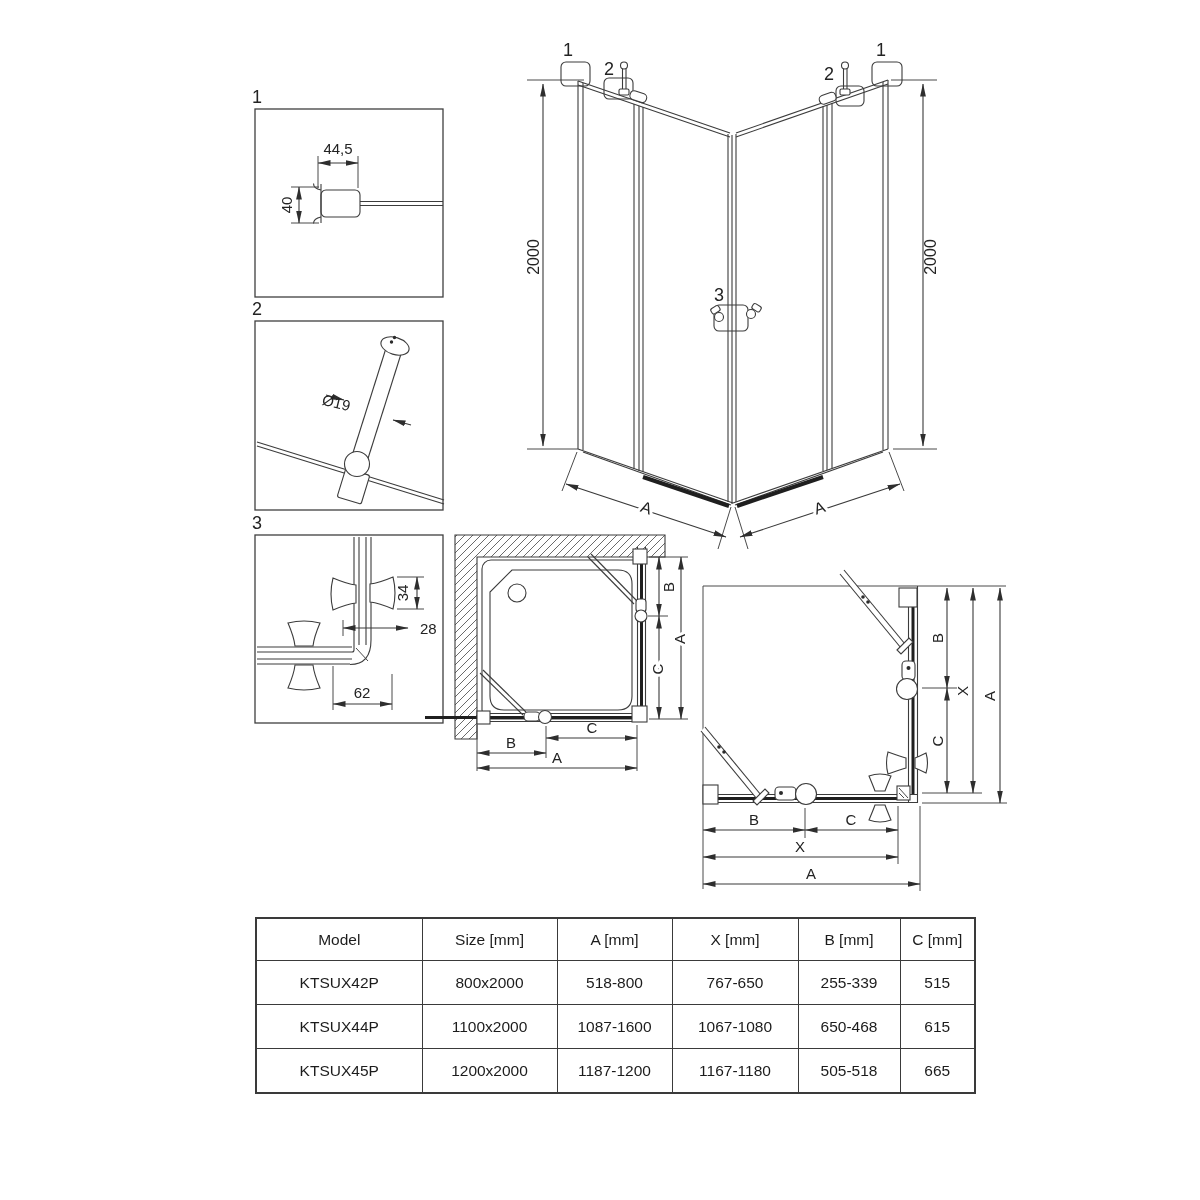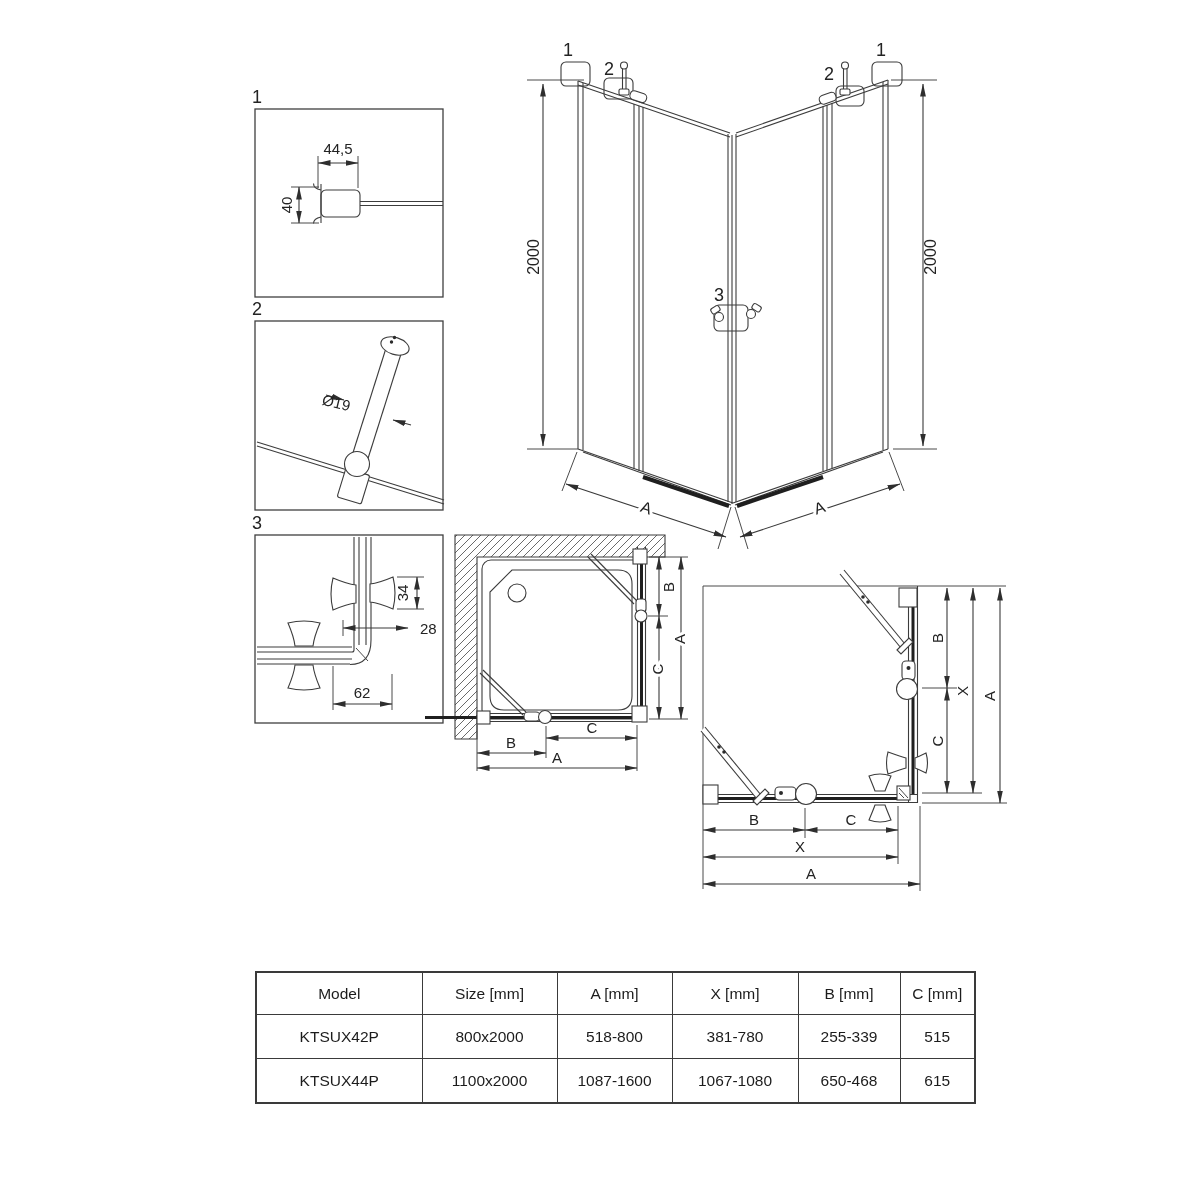--- a/index.html
+++ b/index.html
@@ -14,21 +14,21 @@
   .halo{paint-order:stroke;stroke:#ffffff;stroke-width:6px;}
   .ln{stroke:#3c3c3c;stroke-width:1.1;fill:none;}
   .thin{stroke:#4a4a4a;stroke-width:1;fill:none;}
   .box{stroke:#3f3f3f;stroke-width:1.3;fill:none;}
   .dl{stroke:#3a3a3a;stroke-width:1.1;fill:none;}
   .thick{stroke:#1f1f1f;stroke-width:3;fill:none;}
   .thick4{stroke:#1f1f1f;stroke-width:4;fill:none;}
   .wfill{fill:#ffffff;stroke:#3c3c3c;stroke-width:1.1;}
   .dot{fill:#2b2b2b;stroke:none;}
   
-  #tblwrap{position:absolute;left:255px;top:971px;border-radius:8px;}
+  #tblwrap{position:absolute;left:255px;top:917px;border-radius:8px;}
   table.spec{border-collapse:collapse;table-layout:fixed;width:719px;border:2px solid #3a3a3a;}
   table.spec th,table.spec td{border:1.4px solid #3a3a3a;font-weight:400;font-size:15.5px;
     color:#1c1c1c;text-align:center;vertical-align:middle;padding:0;height:43px;}
   table.spec th{height:41px;}
 </style>
 </head>
 <body>
 
 <div id="stage">
 
@@ -345,29 +345,37 @@
         <th>X [mm]</th>
         <th>B [mm]</th>
         <th>C [mm]</th>
       </tr>
     </thead>
     <tbody>
       <tr>
         <td>KTSUX42P</td>
         <td>800x2000</td>
         <td>518-800</td>
-        <td>381-780</td>
+        <td>767-650</td>
         <td>255-339</td>
         <td>515</td>
       </tr>
       <tr>
         <td>KTSUX44P</td>
         <td>1100x2000</td>
         <td>1087-1600</td>
         <td>1067-1080</td>
         <td>650-468</td>
         <td>615</td>
       </tr>
+      <tr>
+        <td>KTSUX45P</td>
+        <td>1200x2000</td>
+        <td>1187-1200</td>
+        <td>1167-1180</td>
+        <td>505-518</td>
+        <td>665</td>
+      </tr>
     </tbody>
   </table>
 </div>
 
 </div>
 
 </body></html>

